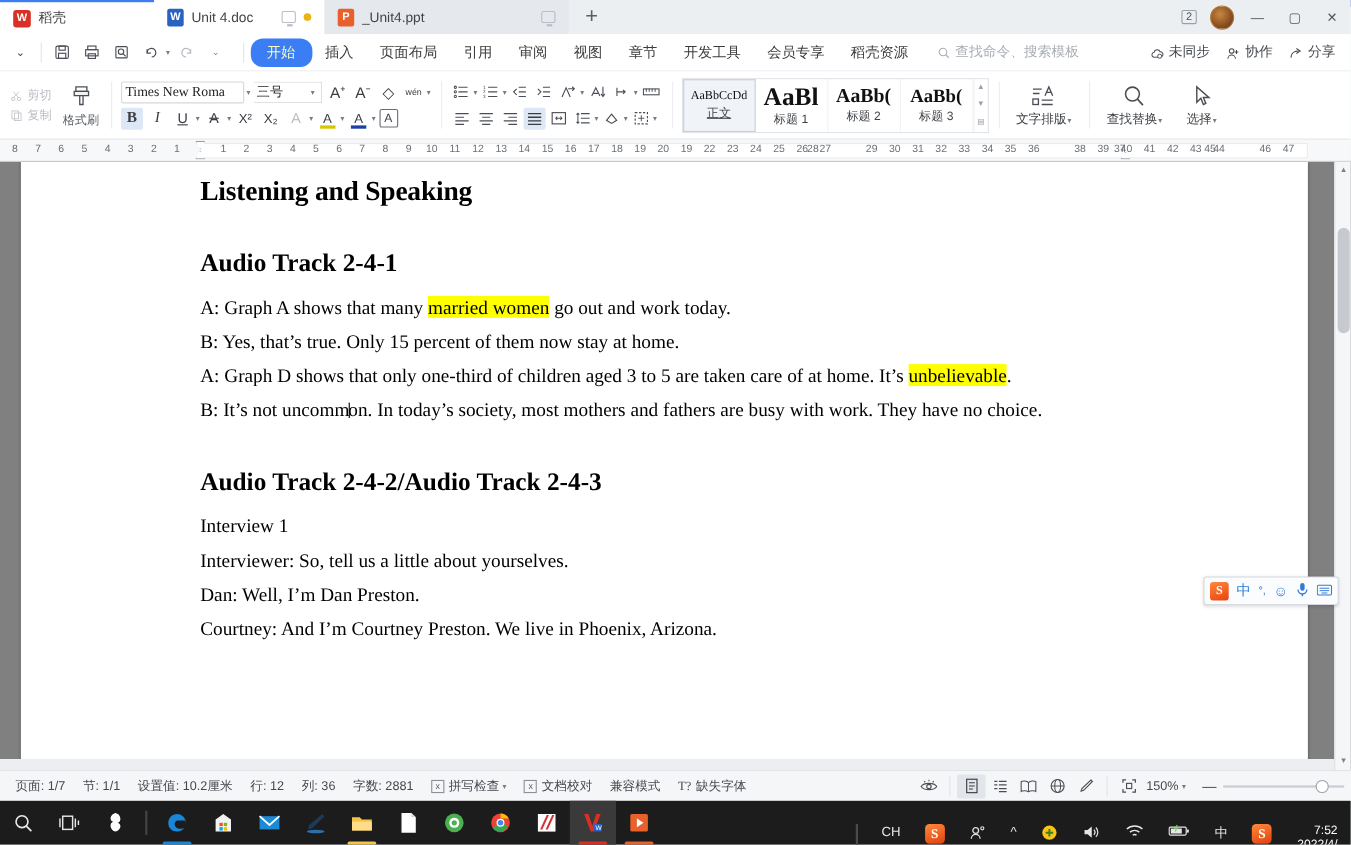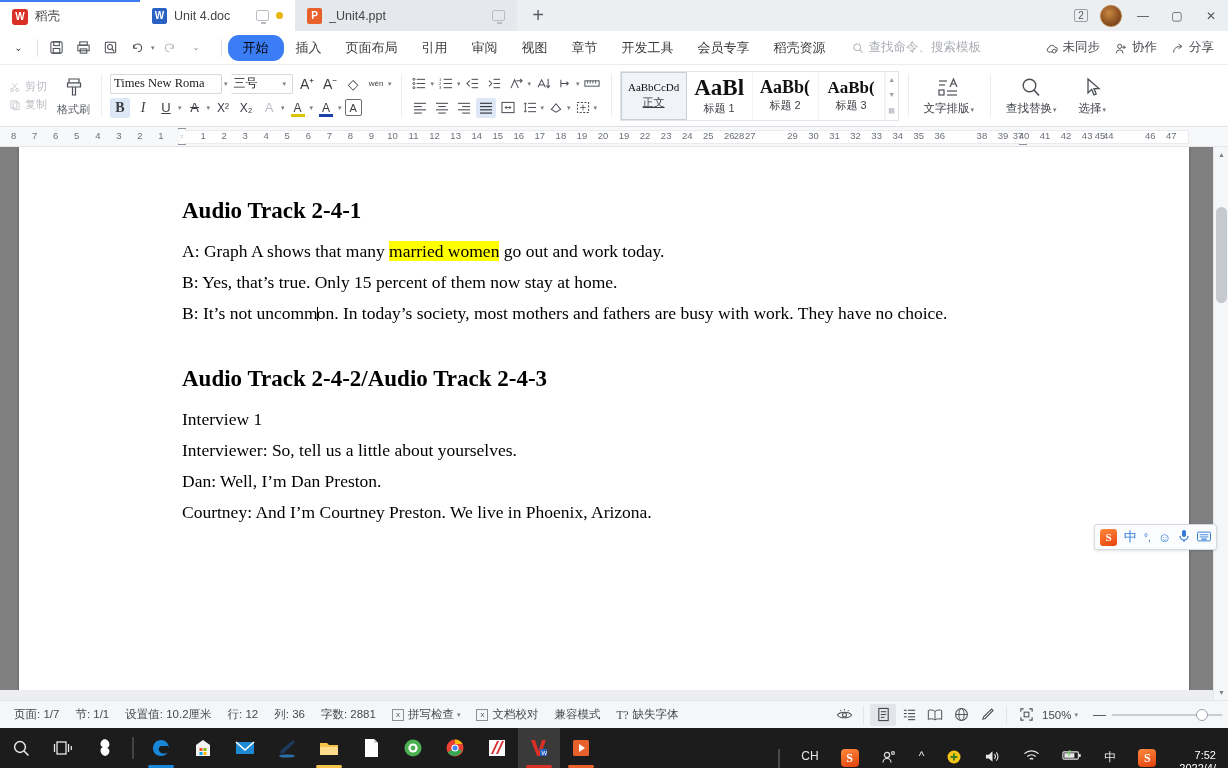--- a/index.html
+++ b/index.html
@@ -57,21 +57,21 @@
     border-bottom:1px solid #eaecef;
   }
   .qa { display:flex; align-items:center; gap:2px; padding-right:6px; }
   .qa-btn { width:25px;height:25px;display:flex;align-items:center;justify-content:center;color:#444; }
   .vsep { width:1px;height:18px;background:#e2e4e8;margin:0 6px; }
   .menus { display:flex; align-items:center; gap:0; }
   .menu-item {
     font-size:13px; color:#3c3c3c; padding:4px 12px; border-radius:11px;
     white-space:nowrap; cursor:default;
   }
-  .menu-item.active { background:#3b7df5; color:#000000; padding:4px 15px;font-family:Liberation Mono, monospace; }
+  .menu-item.active { background:#3b7df5; color:#fef9c3; padding:4px 15px;font-family:Liberation Mono, monospace; }
   .search-box {
     display:flex;align-items:center;gap:5px;margin-left:14px;
     color:#a9adb4; font-size:12.5px; white-space:nowrap;
   }
   .menubar-right { margin-left:auto; display:flex; align-items:center; gap:14px; padding-right:8px; }
   .mb-r { display:flex;align-items:flex-end;gap:4px;font-size:12.5px;color:#45494f;white-space:nowrap; }
 
   
   .ribbon {
     position:absolute; top:65px; left:0; width:1228px; height:62px;
@@ -690,28 +690,32 @@
         <span class="rt" style="left: 1171.35px;">47</span>
       </div>
     <div class="indent-top" style="left:182px;"></div>
     <div class="indent-bot" style="left:182px;"></div>
     <div class="tabstop" style="left:1023px;"></div>
   </div>
 
   <div class="doc-area">
     <div class="page">
       <div class="page-inner">
+        <h1 class="dh">Listening and Speaking</h1>
         <h2 class="dh2">Audio Track 2-4-1</h2>
 
         <p class="dp nojust" style="margin-top:12px;">
           <span>A: Graph A shows that many </span><span class="hl">married women</span><span> go out and work today.</span>
         </p>
 
         <p class="dp nojust">B: Yes, that’s true. Only 15 percent of them now stay at home.</p>
 
+        <p class="dp">
+          <span>A:  Graph  D  shows  that  only  one-third  of  children  aged  3  to  5  are  taken  care  of  at  home.  It’s </span><span class="hl">unbelievable</span><span>.</span>
+        </p>
 
         <p class="dp nojust">
           B: It’s not uncomm<span class="cursor-mark"></span>on. In today’s society, most mothers and fathers are busy with work. They have no choice.
         </p>
 
         <div class="spacer-para"></div>
 
         <h2 class="dh2" style="margin-top:1px;">Audio Track 2-4-2/Audio Track 2-4-3</h2>
 
         <p class="dp nojust" style="margin-top:12px;">Interview 1</p>

